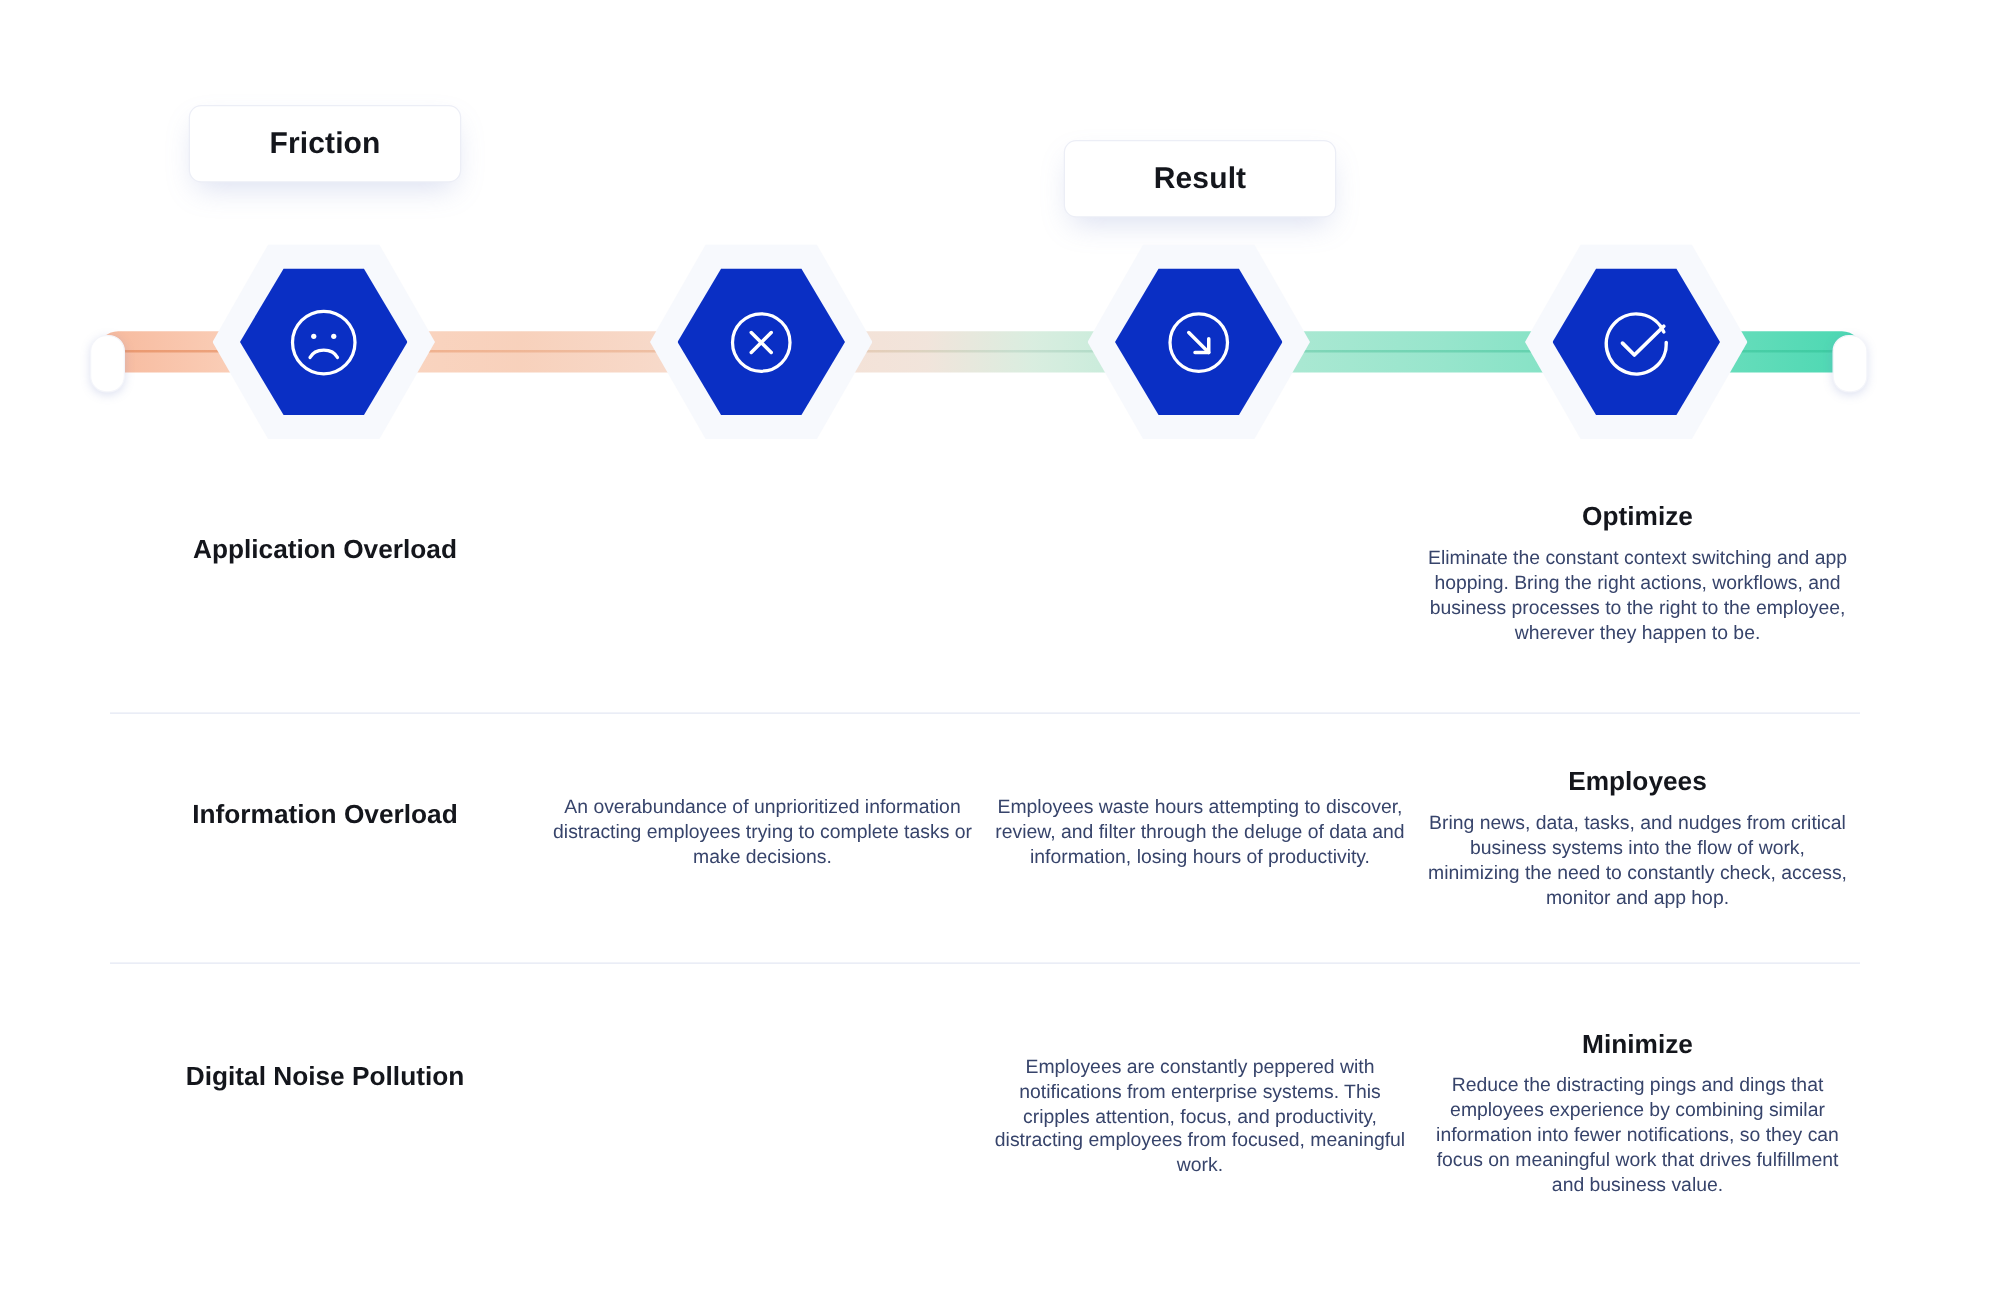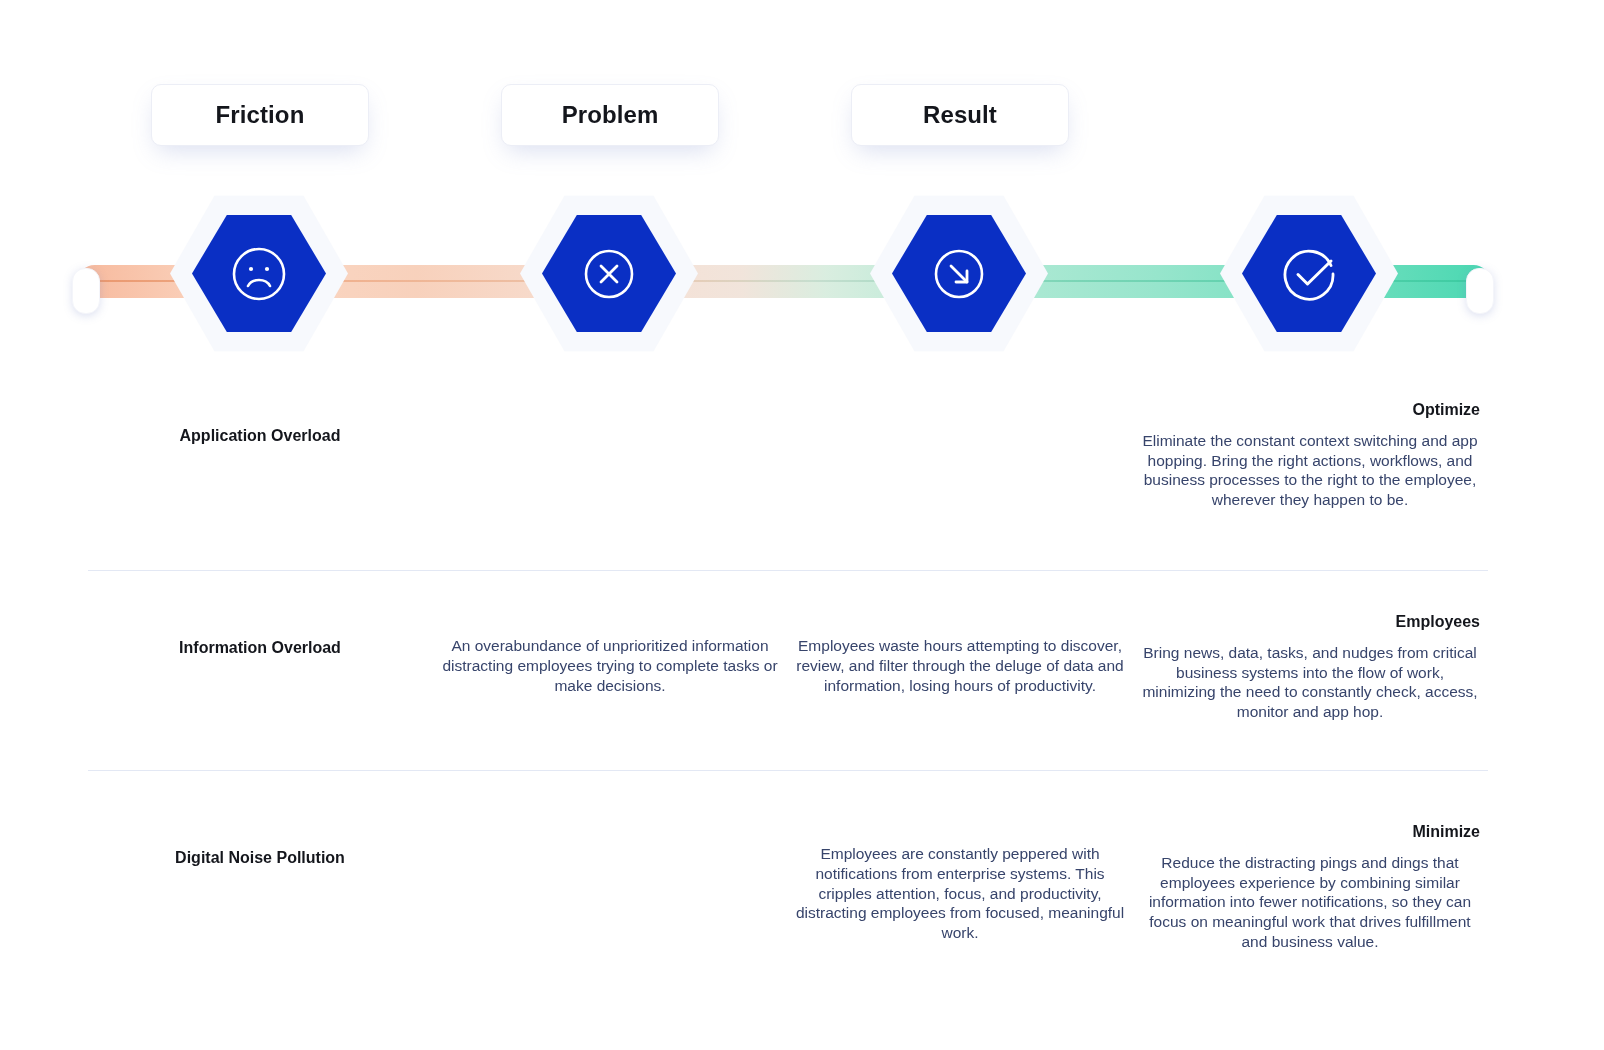--- a/index.html
+++ b/index.html
@@ -22,21 +22,21 @@
     border:1px solid #eceef6;
     border-radius:10px;
     box-shadow:0 10px 24px -6px rgba(120,135,200,.28);
     display:flex;align-items:center;justify-content:center;
   }
   .chip span{
     font-size:24px;font-weight:bold;color:#14161c;letter-spacing:.1px;
   }
   .chip.c0{left:151px;}
   .chip.c1{left:501px;}
-  .chip.c2{left:851px;}
+  .chip.c2{left:851px;margin-top:28px;}
   .chip.c3{left:1201px;}
 
   
   .rail-wrap{position:absolute;top:186px;left:0;width:1604px;height:175px;}
   .rail{
     position:absolute;top:79px;left:78px;width:1412px;height:33px;
     border-radius:17px;
     background:linear-gradient(90deg,
        #f6b394 0%,
        #fbd3bd 11%,
@@ -91,48 +91,45 @@
   
   .rows{position:absolute;top:380px;left:0;width:1604px;}
   .row{position:relative;width:1604px;}
   .row .cell{position:absolute;top:0;}
   .cell.col0{left:88px;width:344px;}
   .cell.col1{left:440px;width:340px;}
   .cell.col2{left:790px;width:340px;}
   .cell.col3{left:1140px;width:340px;}
 
   .row-title{
-    font-size:16px;font-weight:bold;color:#14161c;
+    font-size:21px;font-weight:bold;color:#14161c;
     text-align:center;line-height:1.3;
   }
   .cell-head{
-    font-size:16px;font-weight:bold;color:#14161c;
-    text-align:right;margin:0 0 10px 0;line-height:1.3;
+    font-size:21px;font-weight:bold;color:#14161c;
+    text-align:center;margin:0 0 10px 0;line-height:1.3;
   }
   .cell-body{
     font-size:15.5px;line-height:1.28;color:#37446b;
     text-align:center;
   }
 
   .divider{
     position:absolute;left:88px;width:1400px;height:1px;
     background:#e3e8f4;
   }
 </style>
 </head>
 <body>
 
 <div class="stage">
 
   <div class="chips">
     <div class="chip c0">
       <span>Friction</span>
-    </div>
-    <div class="chip c1">
-      <span>Problem</span>
     </div>
     <div class="chip c2">
       <span>Result</span>
     </div>
   </div>
 
   <div class="rail-wrap">
     <div class="rail"></div>
     <div class="rail-line"></div>
     <div class="rail-cap left"></div>

